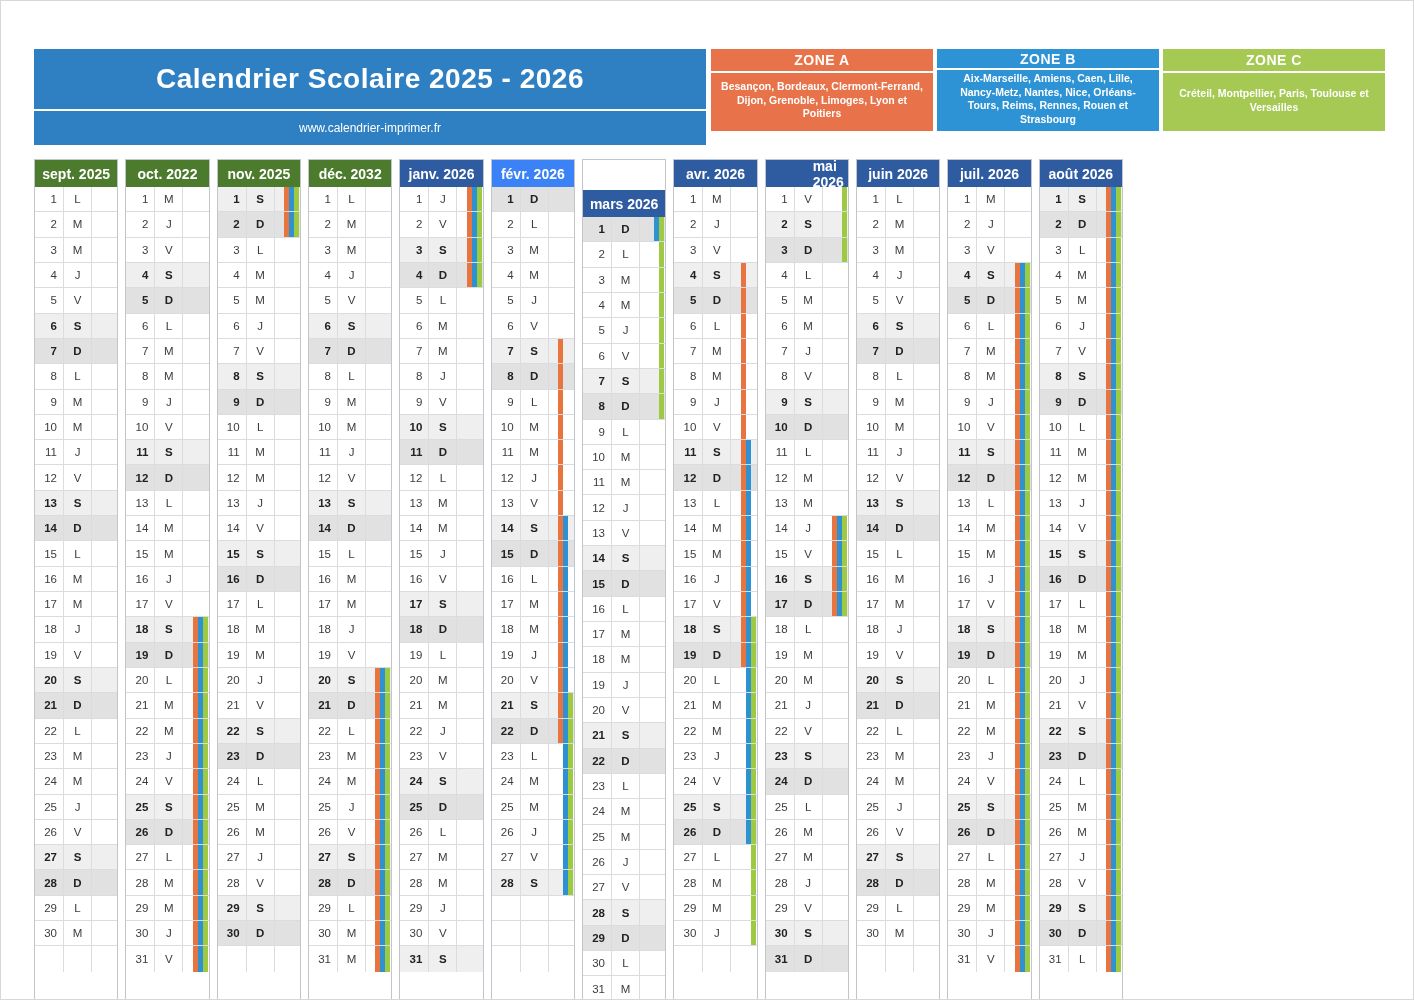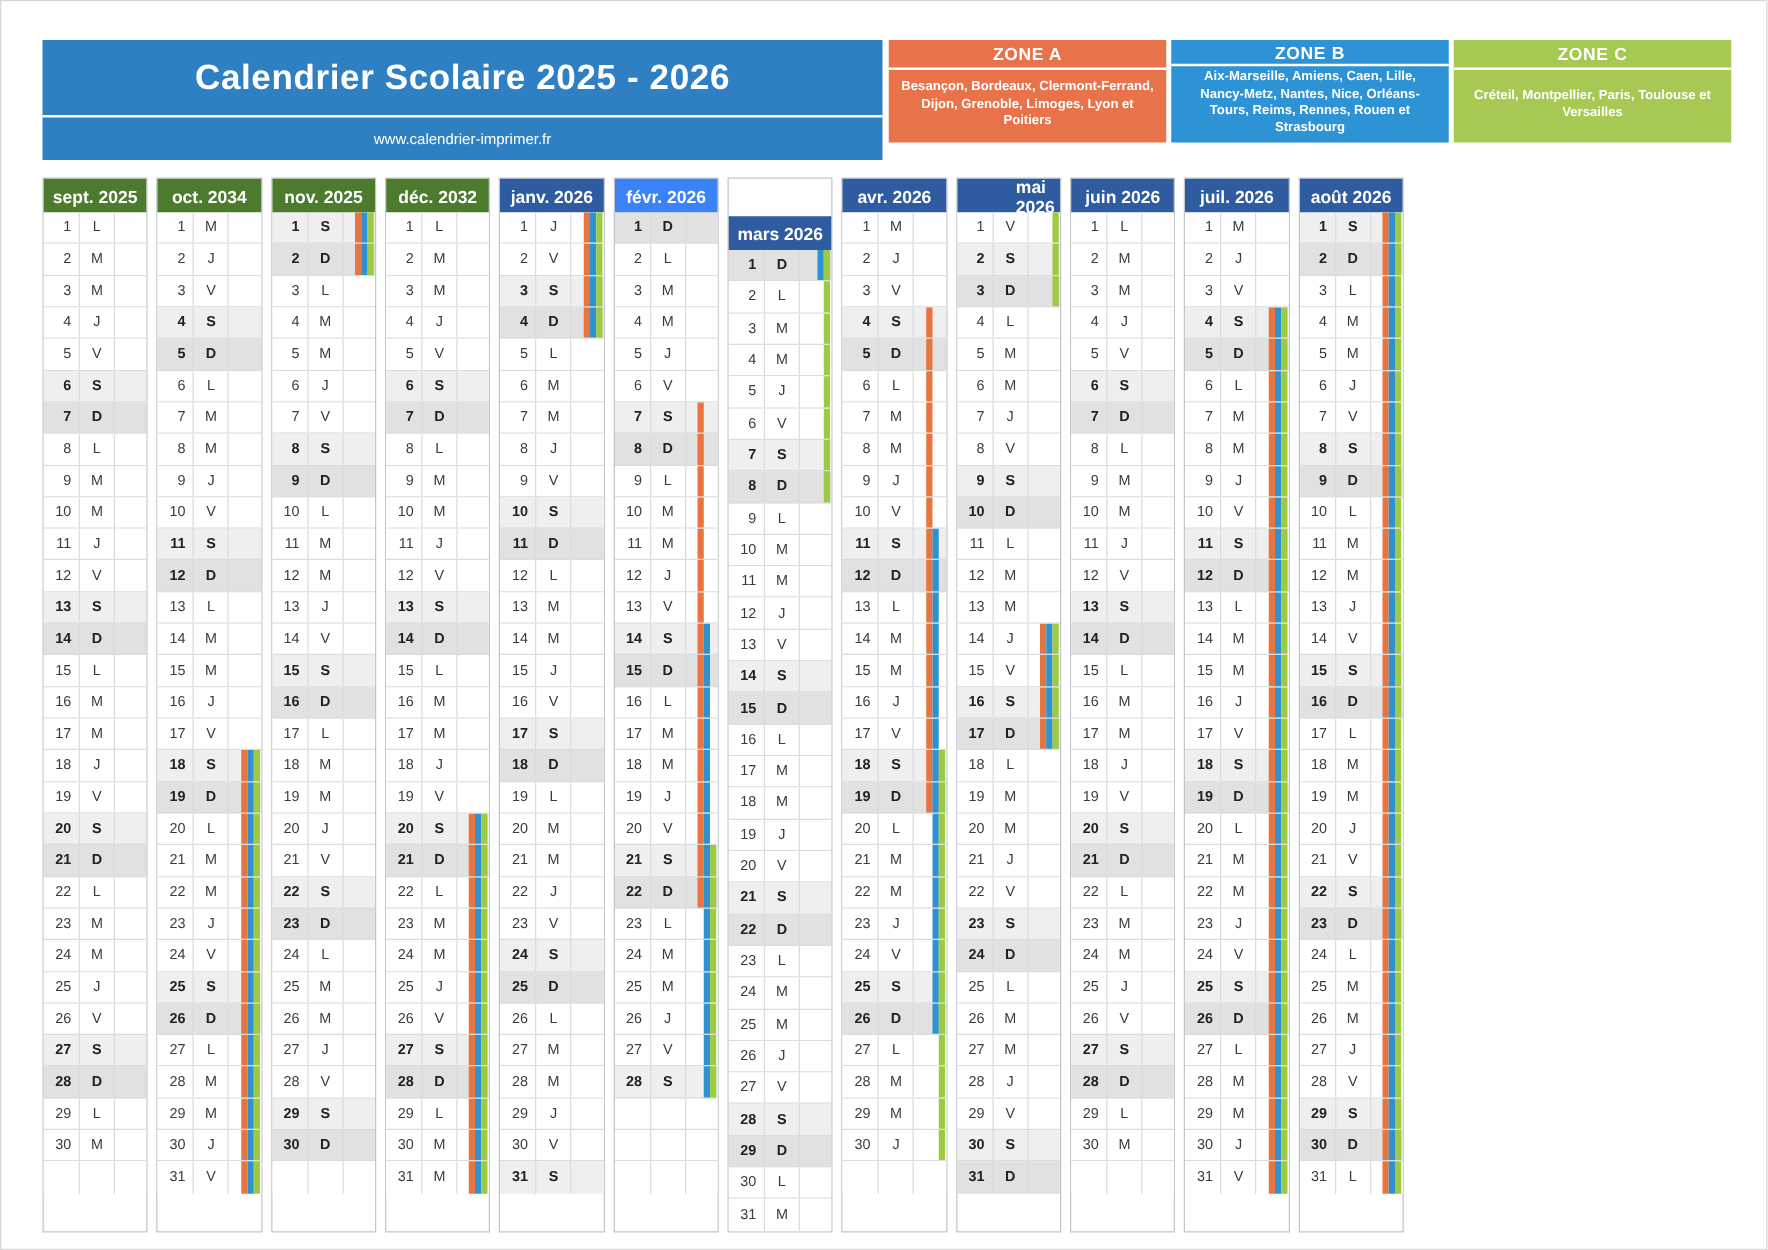--- a/index.html
+++ b/index.html
@@ -5,21 +5,21 @@
   :root{
     --header-blue:#2e80c3; --month-2025:#4d7b2d; --month-2026:#2f5ba0;
     --stripe-a:#e8743f; --stripe-b:#2e92d2; --stripe-c:#9eca41;
     --zone-a:#e8734a; --zone-b:#2d93d5; --zone-c:#a5c952;
     --sat-bg:#efefef; --sun-bg:#e1e1e1; --grid-line:#d9dce0; --col-border:#c2c6ca;
   }
   *{margin:0;padding:0;box-sizing:border-box;}
   body{background:#fff;font-family:"Liberation Sans",sans-serif;}
   .page{width:1414px;height:1000px;background:#fff;border:1px solid #d8d8d8;
         padding:31px 29px 0 33px;position:relative;overflow:hidden;}
-  .top{display:flex;width:1351px;height:96px;}
+  .top{display:flex;width:1351px;height:96px;margin-top:17px;}
   .title-box{width:672px;height:96px;background:var(--header-blue);margin-right:5px;
              display:flex;flex-direction:column;}
   .title{height:60px;display:flex;align-items:center;justify-content:center;
          color:#fff;font-weight:bold;font-size:28px;letter-spacing:.5px;}
   .title-sep{border-top:2px solid #fff;width:100%;}
   .site{flex:1;display:flex;align-items:center;justify-content:center;color:#fff;font-size:12px;}
   .zone-box{width:222px;height:82px;display:flex;flex-direction:column;color:#fff;}
   .zone-box + .zone-box{margin-left:4px;}
   .zone-title{height:22px;display:flex;align-items:center;justify-content:center;
               font-weight:bold;font-size:14px;letter-spacing:.5px;}
@@ -226,21 +226,21 @@
           <span class="wd">M</span>
           <span class="rest"></span>
         </div>
         <div class="day-row empty">
           <span class="num"></span>
           <span class="wd"></span>
           <span class="rest"></span>
         </div>
       </div>
       <div class="month">
-        <div class="month-header" style="background: rgb(77, 123, 45);">oct. 2034</div>
+        <div class="month-header" style="background: rgb(77, 123, 45);">oct. 2022</div>
         <div class="day-row">
           <span class="num">1</span>
           <span class="wd">M</span>
           <span class="rest"></span>
         </div>
         <div class="day-row">
           <span class="num">2</span>
           <span class="wd">J</span>
           <span class="rest"></span>
         </div>

